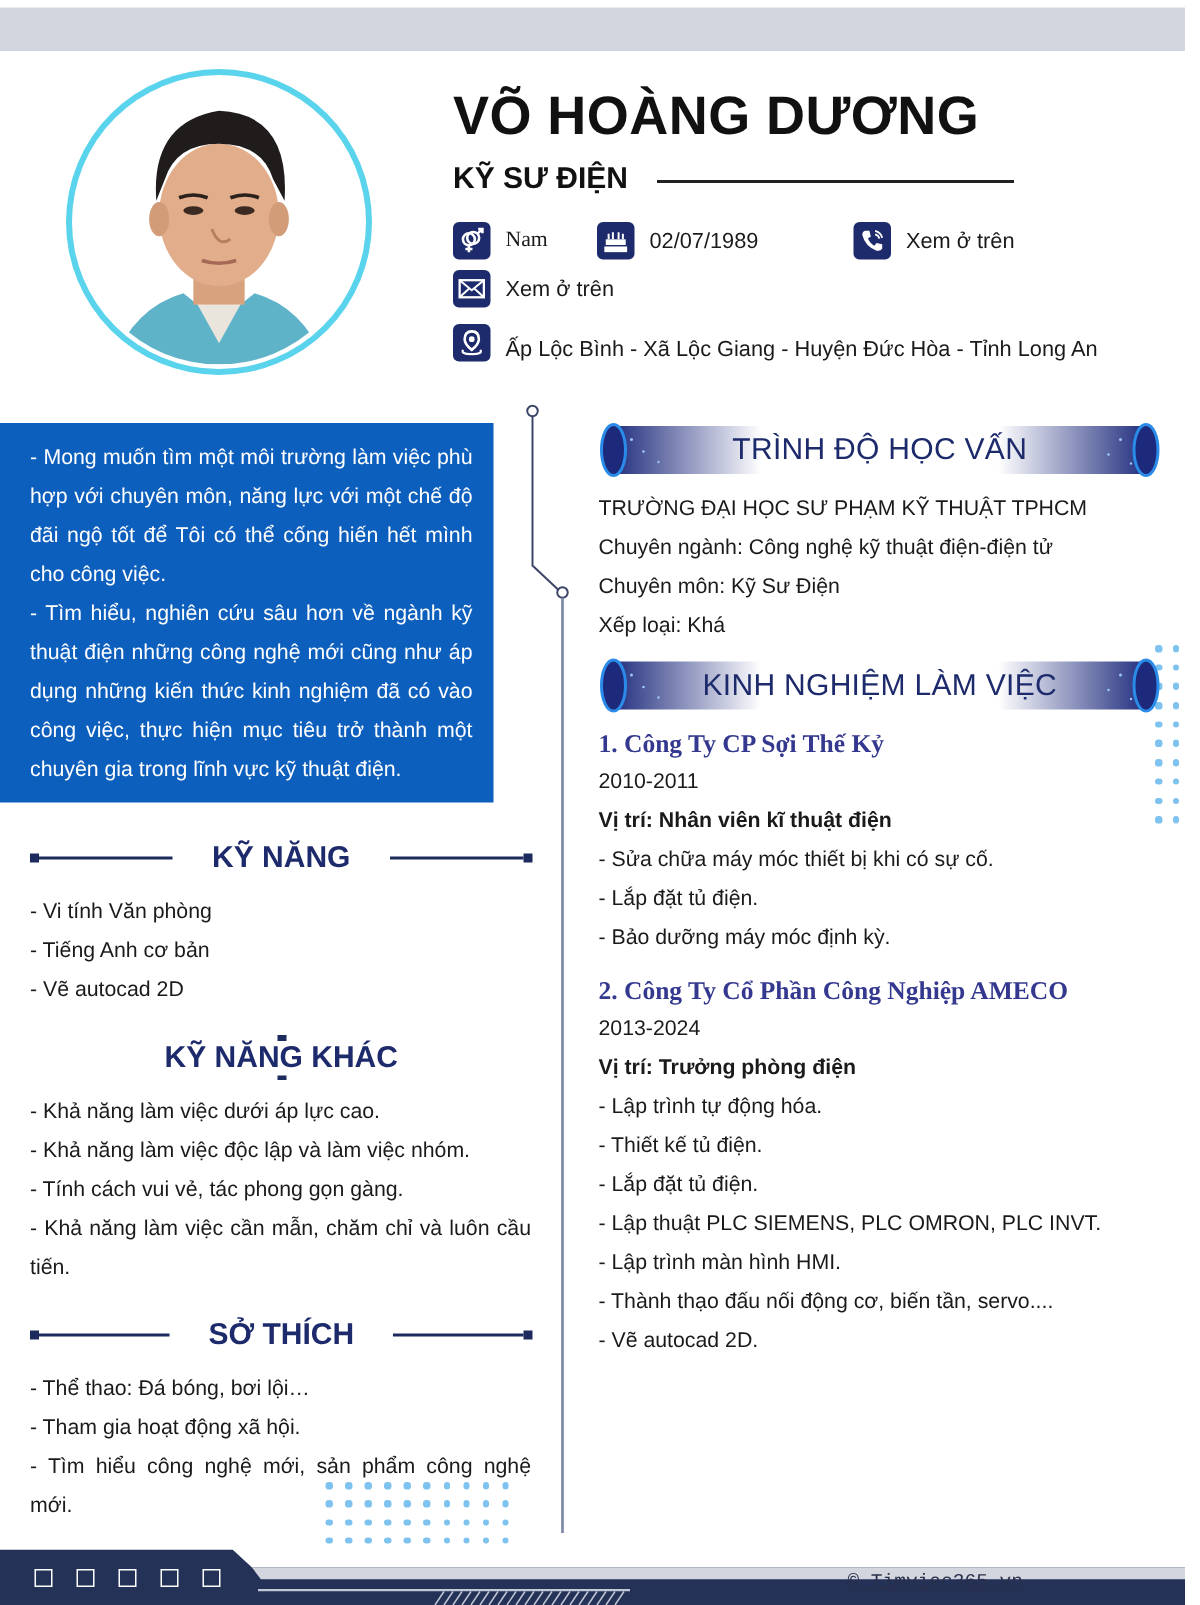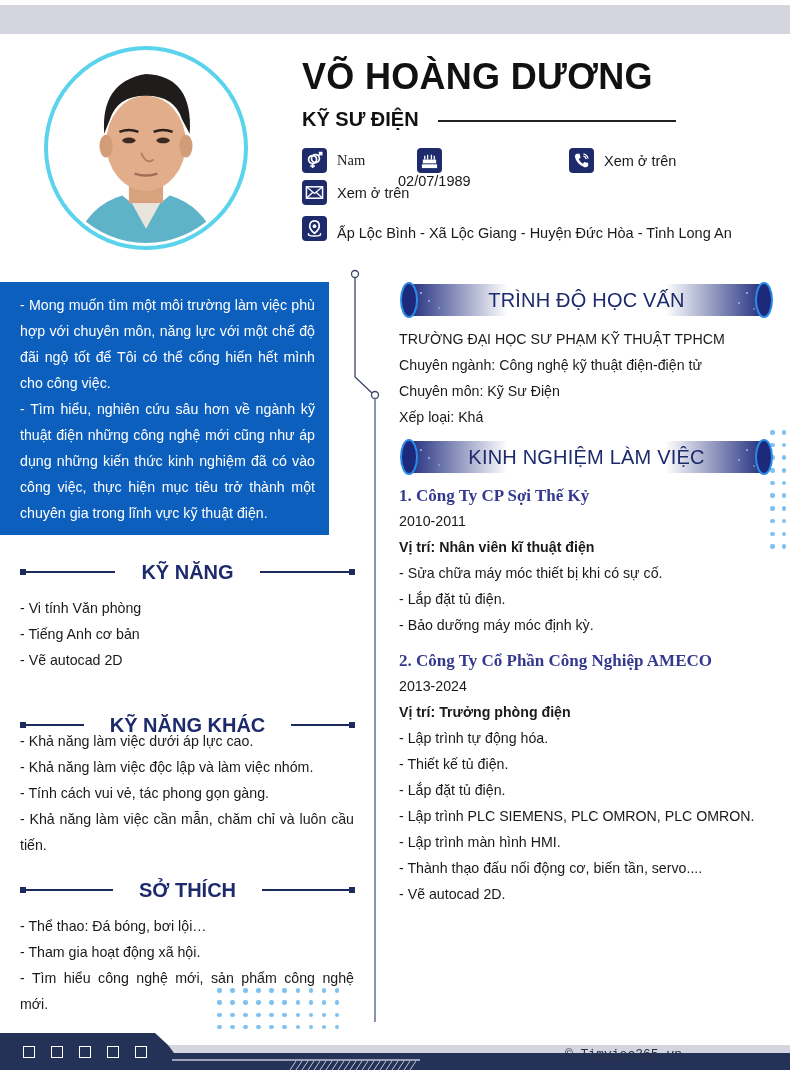--- a/index.html
+++ b/index.html
@@ -104,21 +104,21 @@
   <span class="info-icon">
     <svg viewBox="0 0 20 20">
         <circle cx="8" cy="9" r="4.2" stroke="#fff" stroke-width="1.8" fill="none"></circle>
         <circle cx="11" cy="8" r="4.2" stroke="#fff" stroke-width="1.8" fill="none"></circle>
         <path d="M8 13 V18 M5.5 15.8 H10.5" stroke="#fff" stroke-width="1.8"></path>
         <path d="M14 5 L17.5 1.8 M14.5 1.8 H17.5 V4.8" stroke="#fff" stroke-width="1.8" fill="none"></path>
       </svg>
   </span>
   <span>Nam</span>
 </div>
-<div class="info-row" style="left:398px; top:148px;flex-direction:column;">
+<div class="info-row" style="left:398px; top:148px;">
   <span class="info-icon">
     <svg viewBox="0 0 20 20">
         <path d="M5 5V9 M8 4V9 M12 4V9 M15 5V9" stroke="#fff" stroke-width="1.4"></path>
         <rect x="3" y="9" width="14" height="4" fill="#fff"></rect>
         <rect x="2" y="14" width="16" height="4" fill="#fff"></rect>
       </svg>
   </span>
   <span>02/07/1989</span>
 </div>
 <div class="info-row" style="left:569px; top:148px;">
@@ -168,21 +168,21 @@
   <span class="label">KỸ NĂNG</span>
   <span class="line"></span>
     <span class="dot"></span>
 </div>
 <div class="left-list" style="top:595px;">
   <div>- Vi tính Văn phòng</div>
   <div>- Tiếng Anh cơ bản</div>
   <div>- Vẽ autocad 2D</div>
 </div>
 
-<div class="sec-head" style="top:710px;">
+<div class="sec-head" style="top:690px;flex-direction:column;">
   <span class="dot"></span>
     <span class="line"></span>
   <span class="label">KỸ NĂNG KHÁC</span>
   <span class="line"></span>
     <span class="dot"></span>
 </div>
 <div class="left-list" style="top:728px;">
   <div>- Khả năng làm việc dưới áp lực cao.</div>
   <div>- Khả năng làm việc độc lập và làm việc nhóm.</div>
   <div>- Tính cách vui vẻ, tác phong gọn gàng.</div>
@@ -328,21 +328,21 @@
   <div>- Bảo dưỡng máy móc định kỳ.</div>
 </div>
 
 <div class="right-text" style="top:649px;">
   <div class="company">2. Công Ty Cổ Phần Công Nghiệp AMECO</div>
   <div>2013-2024</div>
   <div class="bold">Vị trí: Trưởng phòng điện</div>
   <div>- Lập trình tự động hóa.</div>
   <div>- Thiết kế tủ điện.</div>
   <div>- Lắp đặt tủ điện.</div>
-  <div>- Lập trình PLC SIEMENS, PLC OMRON, PLC OMRON.</div>
+  <div>- Lập thuật PLC SIEMENS, PLC OMRON, PLC INVT.</div>
   <div>- Lập trình màn hình HMI.</div>
   <div>- Thành thạo đấu nối động cơ, biến tần, servo....</div>
   <div>- Vẽ autocad 2D.</div>
 </div>
 
 <div class="footer">
   <svg width="800" height="37" viewBox="0 0 800 37" style="position:absolute;left:0;top:0;">
     <path d="M0 0 H155 L168 12 H790 V37 H0 Z" fill="#243258"></path>
     <path d="M168 12 H790 V20 H174 Z" fill="#d3d6df"></path>
     <rect x="174" y="20" width="616" height="17" fill="#243258"></rect>

